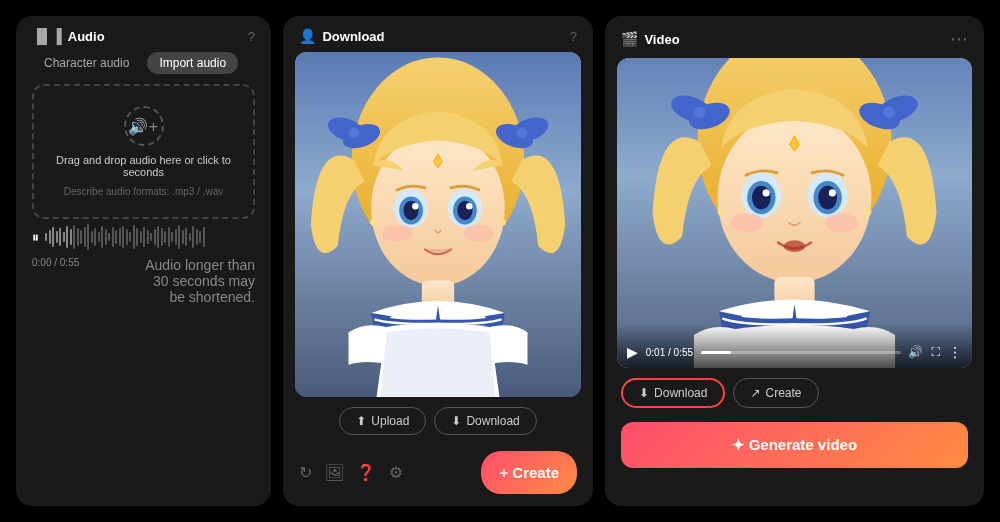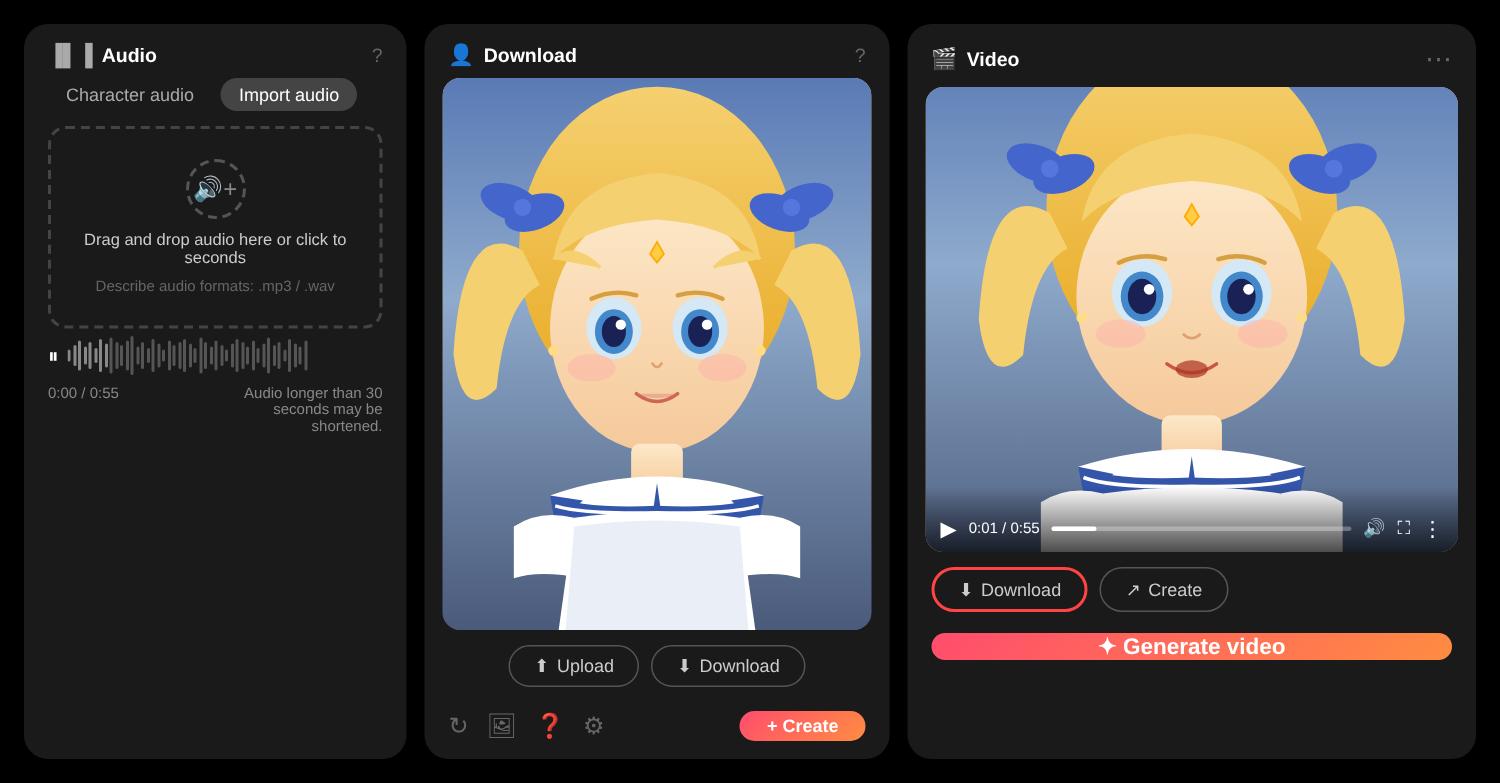--- a/index.html
+++ b/index.html
@@ -164,21 +164,21 @@
       align-items: flex-start;
       justify-content: space-between;
       padding: 2px 16px 8px;
     }
     .time-text {
       color: #888;
       font-size: 10px;
     }
     .time-warning {
       color: #888;
-      font-size: 10px;
+      font-size: 14px;
       text-align: right;
       max-width: 120px;
     }
 
     
     .character-panel { flex: 0 0 310px; }
     .char-image-container {
       margin: 0 12px;
       border-radius: 12px;
       overflow: hidden;
@@ -226,22 +226,22 @@
     .toolbar-icon {
       color: #666;
       font-size: 16px;
       cursor: pointer;
     }
     .create-btn {
       background: linear-gradient(135deg, #ff4d6d, #ff8c42);
       color: #fff;
       border: none;
       border-radius: 20px;
-      padding: 3px 18px;
-      font-size: 12px;
+      padding: 13px 18px;
+      font-size: 15px;
       font-weight: 600;
       cursor: pointer;
       display: flex;
       align-items: center;
       gap: 5px;
     }
 
     
     .video-panel { flex: 1; }
     .video-container {
@@ -334,20 +334,21 @@
       display: flex;
       align-items: center;
       gap: 5px;
     }
     .generate-video-btn {
       margin: 6px 16px 12px;
       background: linear-gradient(135deg, #ff4d6d, #ff8c42);
       color: #fff;
       border: none;
       border-radius: 12px;
+      padding: 14px;
       font-size: 15px;
       font-weight: 600;
       cursor: pointer;
       display: flex;
       align-items: center;
       justify-content: center;
       gap: 6px;
     }
 
     

